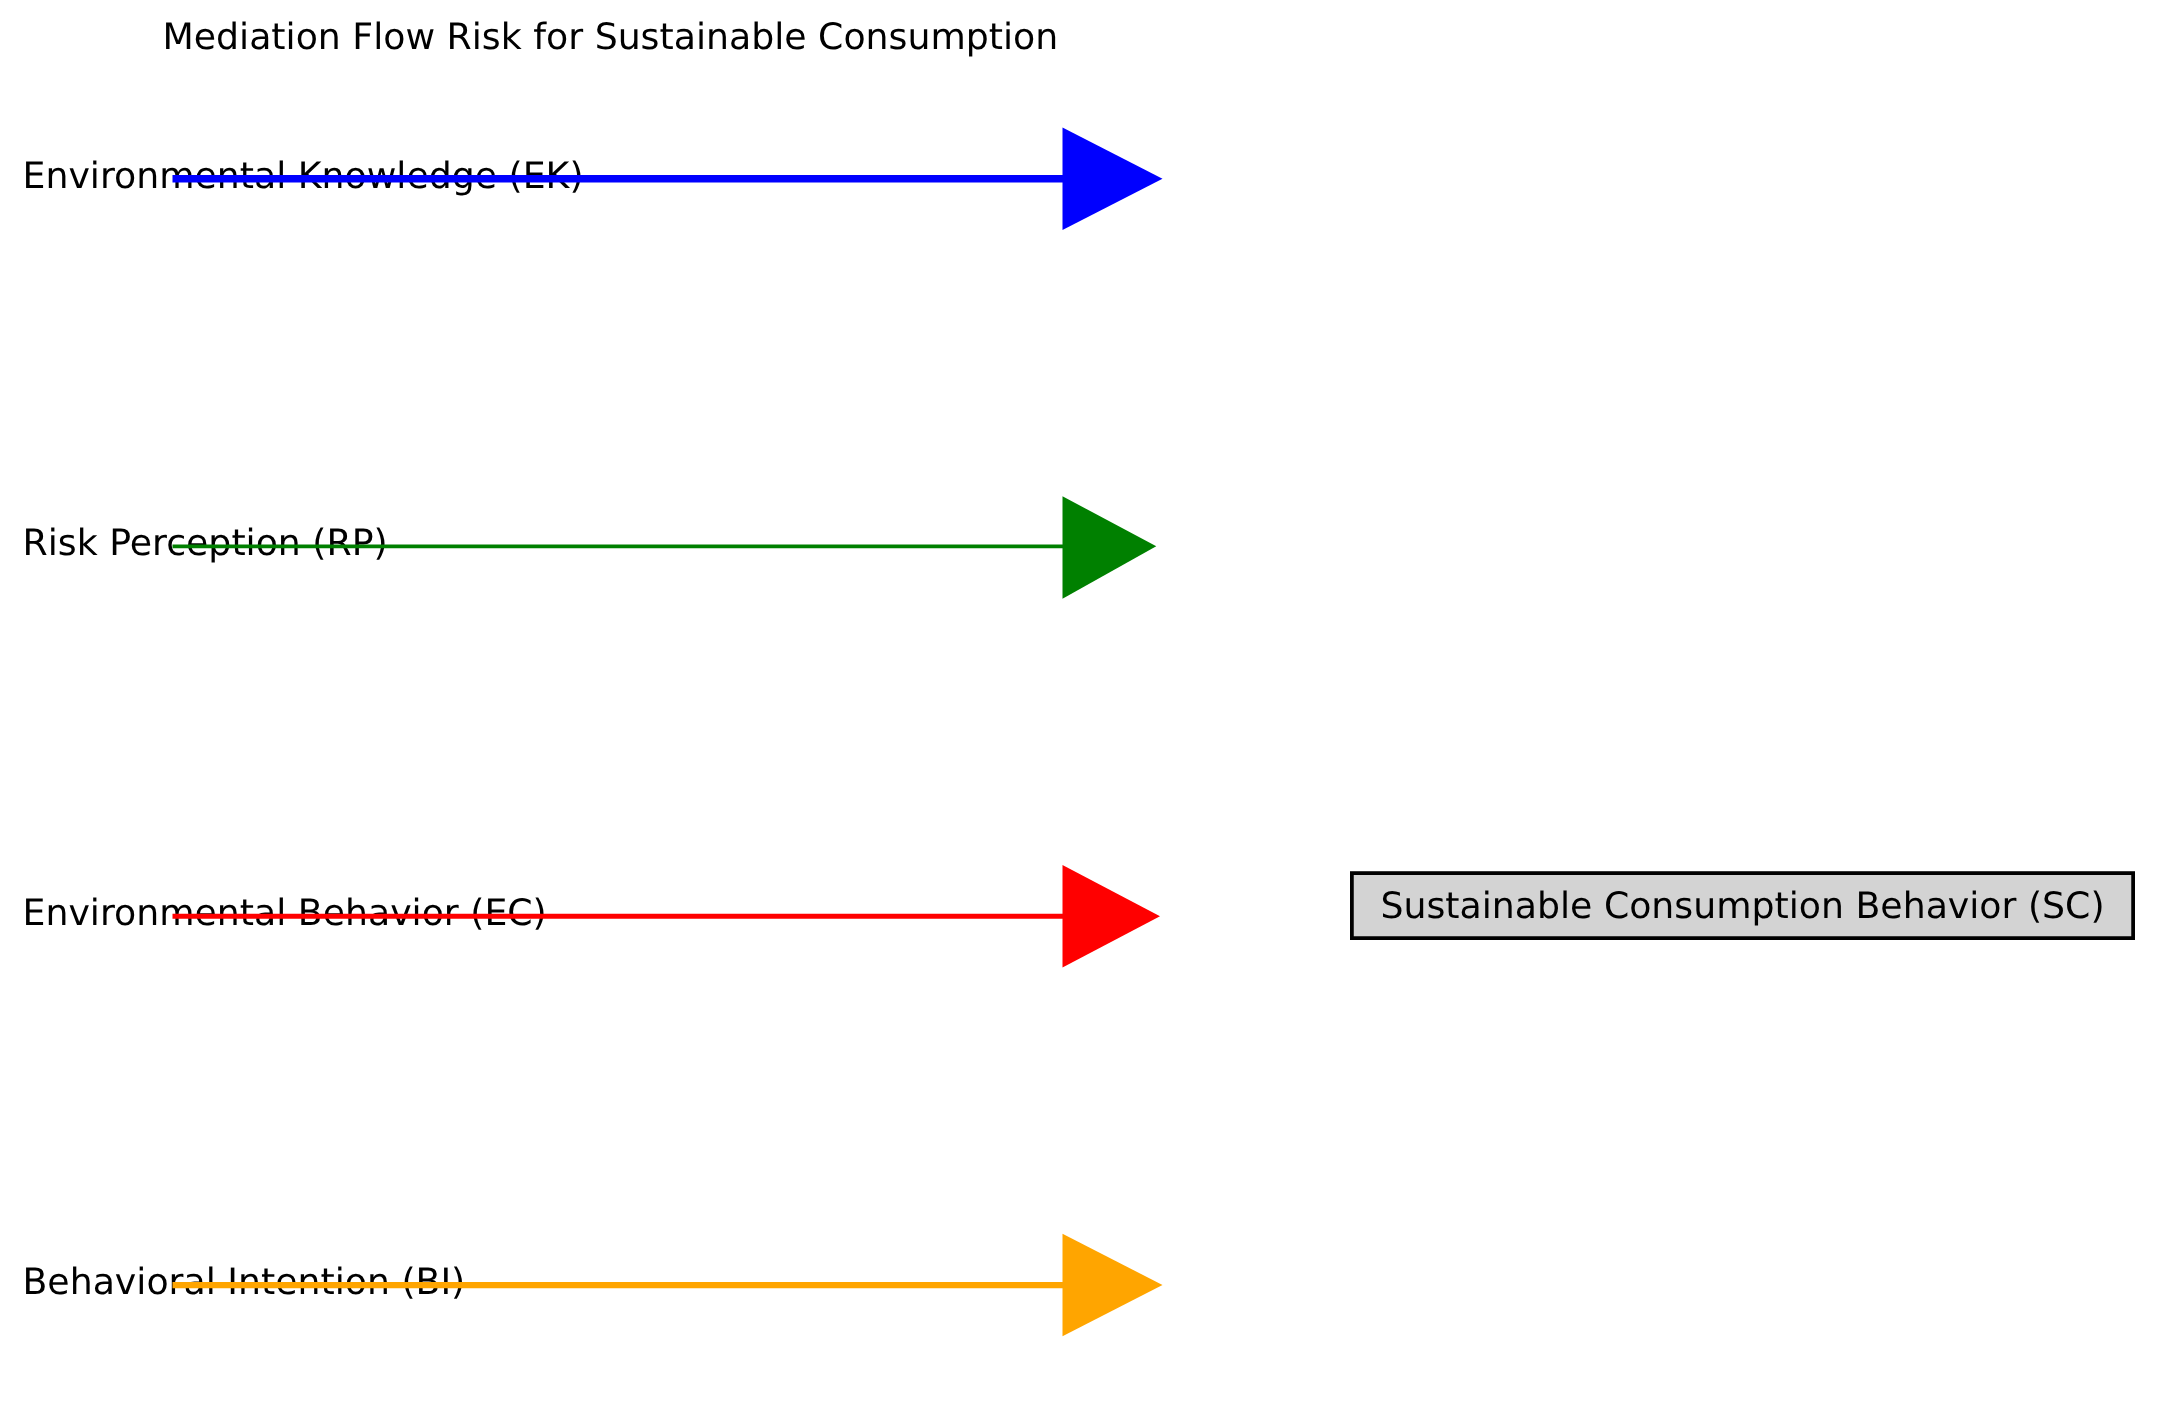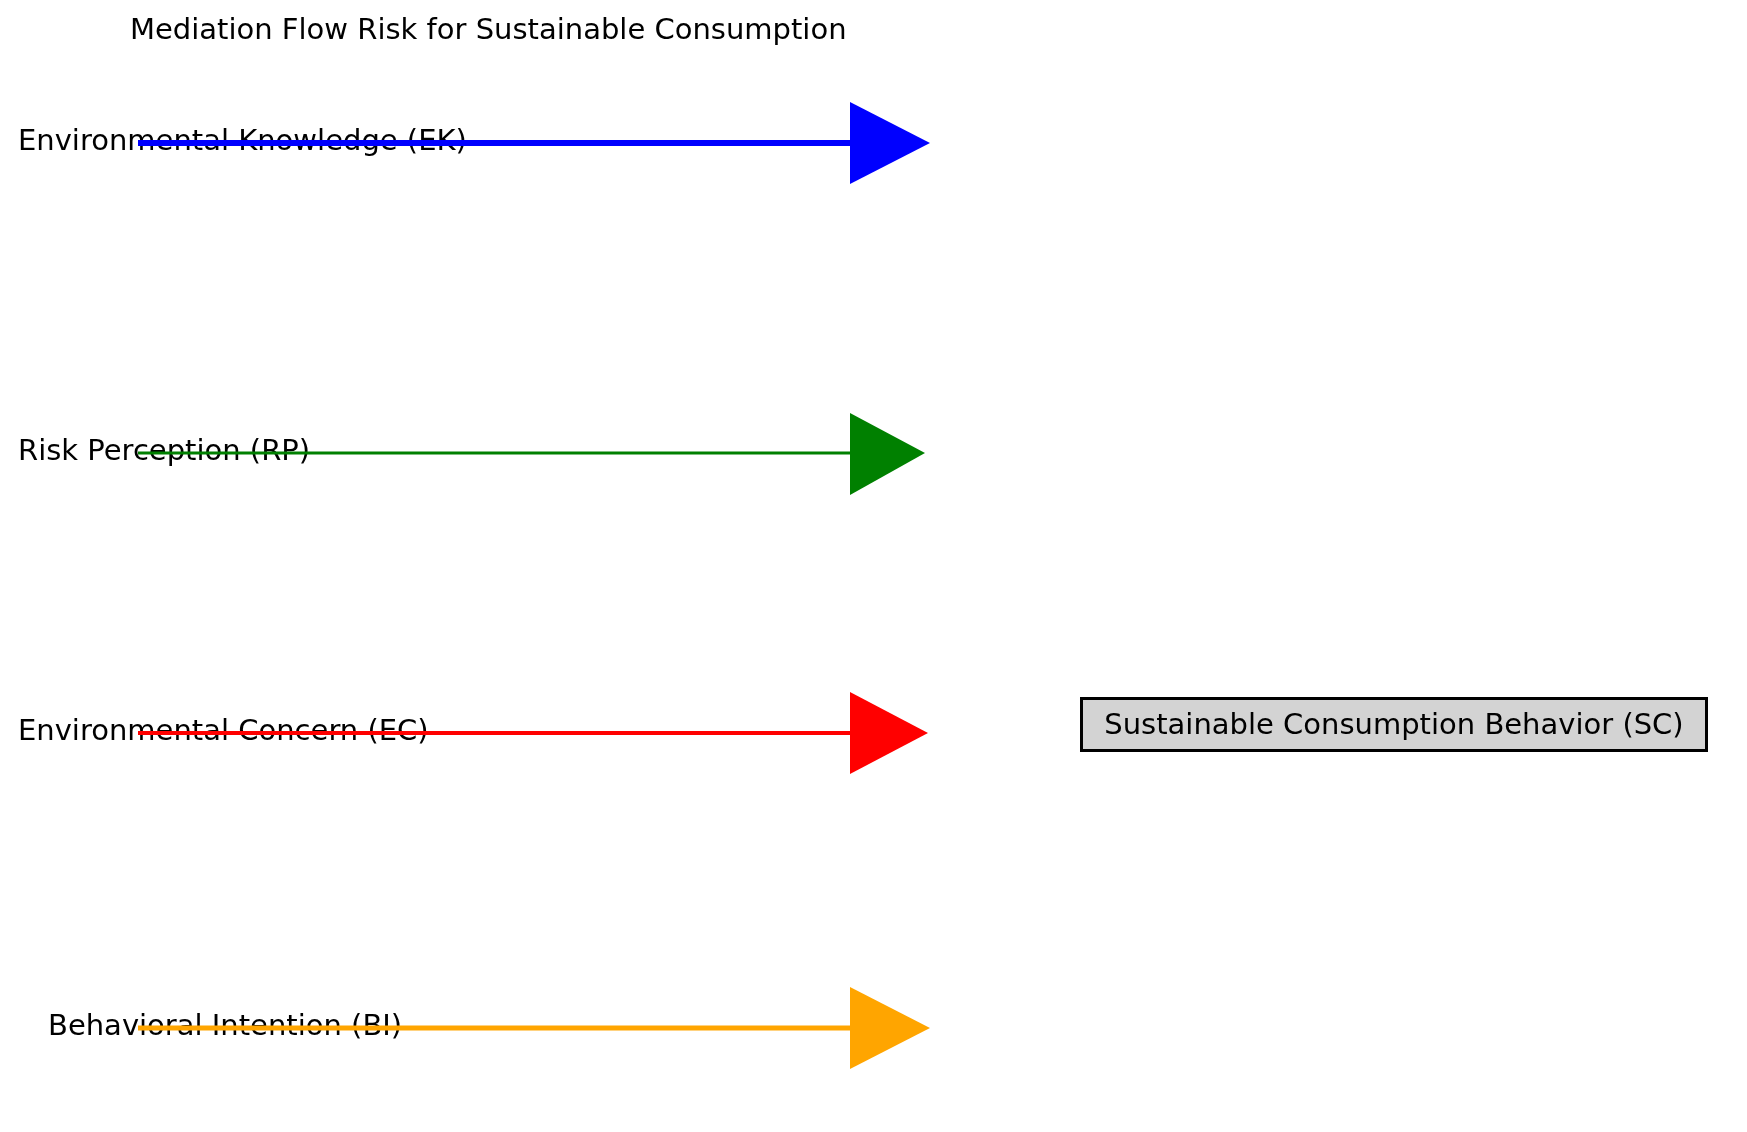--- a/index.html
+++ b/index.html
@@ -76,38 +76,38 @@
   <div id="chart-title">Mediation Flow Risk for Sustainable Consumption</div>
 
   <div class="flow-row" style="top:78px;">
     <div class="source-label" style="top:48px;">Environmental Knowledge (EK)</div>
     <svg class="arrow-svg" viewBox="0 0 1747 130">
       <line x1="138" y1="65" x2="855" y2="65" stroke="#0000ff" stroke-width="6"></line>
       <polygon points="850,24 850,106 930,65" fill="#0000ff"></polygon>
     </svg>
   </div>
 
-  <div class="flow-row" style="top:388px;text-align:right;">
+  <div class="flow-row" style="top:372px;text-align:right;">
     <div class="source-label" style="top:48px;">Risk Perception (RP)</div>
     <svg class="arrow-svg" viewBox="0 0 1747 130">
       <line x1="138" y1="65" x2="855" y2="65" stroke="#008000" stroke-width="3"></line>
       <polygon points="850,25 850,107 925,65" fill="#008000"></polygon>
     </svg>
   </div>
 
   <div class="flow-row" style="top:668px;">
-    <div class="source-label" style="top:48px;">Environmental Concern (EC)</div>
+    <div class="source-label" style="top:48px;">Environmental Behavior (EC)</div>
     <svg class="arrow-svg" viewBox="0 0 1747 130">
       <line x1="138" y1="65" x2="855" y2="65" stroke="#ff0000" stroke-width="4"></line>
       <polygon points="850,24 850,106 928,65" fill="#ff0000"></polygon>
     </svg>
   </div>
 
   <div class="flow-row" style="top:963px;">
-    <div class="source-label" style="top:48px;margin-left:30px;">Behavioral Intention (BI)</div>
+    <div class="source-label" style="top:48px;">Behavioral Intention (BI)</div>
     <svg class="arrow-svg" viewBox="0 0 1747 130">
       <line x1="138" y1="65" x2="855" y2="65" stroke="#ffa500" stroke-width="5"></line>
       <polygon points="850,24 850,106 930,65" fill="#ffa500"></polygon>
     </svg>
   </div>
 
   <div id="target-node">
     <span class="node-label">Sustainable Consumption Behavior (SC)</span>
   </div>
 

